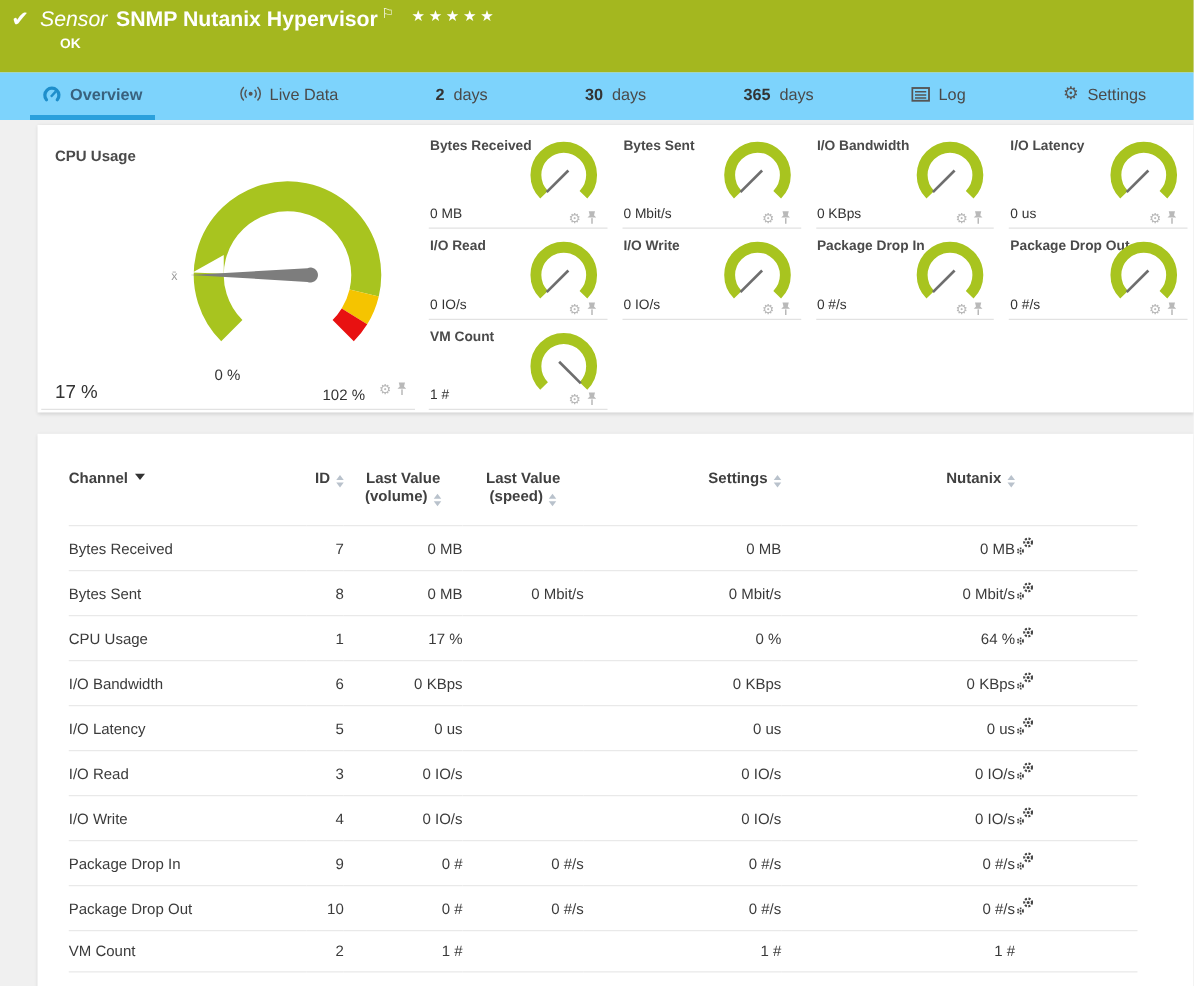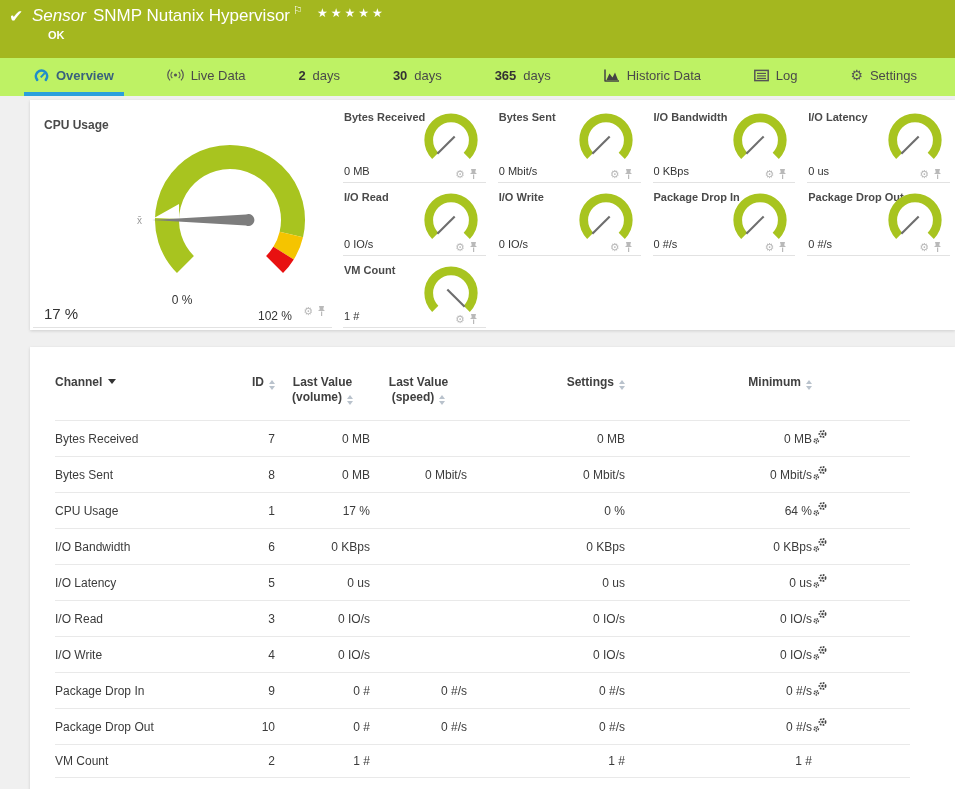--- a/index.html
+++ b/index.html
@@ -4,27 +4,27 @@
 <style>
   html,body{margin:0;padding:0;}
   body{font-family:"Liberation Sans","DejaVu Sans",sans-serif;}
   .stage{position:relative;width:955px;height:789px;overflow:hidden;background:#f0f0f0;}
 
   
   .topbar{position:absolute;left:0;top:0;width:955px;height:58px;background:#a4b71f;color:#fff;}
   .chk{position:absolute;left:9px;top:6px;font-size:17px;font-weight:bold;}
   .titleline{position:absolute;left:32px;top:4px;white-space:nowrap;}
   .kind{font-style:italic;font-size:17px;margin-right:7px;}
-  .sname{font-size:17px;font-weight:normal;}
+  .sname{font-size:17px;font-weight:bold;}
   .flag{font-size:11px;vertical-align:7px;margin-left:3px;}
   .stars{font-size:12px;letter-spacing:3px;vertical-align:4px;margin-left:14px;}
   .okline{position:absolute;left:48px;top:29px;font-size:11px;font-weight:bold;}
 
   
-  .tabbar{position:absolute;left:0;top:58px;width:955px;height:38px;background:#bef264;
+  .tabbar{position:absolute;left:0;top:58px;width:955px;height:38px;background:#7dd3fc;
           display:flex;align-items:stretch;justify-content:space-between;padding:0 28px 0 24px;box-sizing:border-box;}
   .tab{display:flex;align-items:center;gap:7px;padding:0 10px;border-bottom:4px solid transparent;
        font-size:13px;color:#4a4a4a;cursor:pointer;white-space:nowrap;}
   .tab .tab-label{padding-top:1px;}
   .tab .tab-num{color:#333;}
   .tab.active{border-bottom-color:#2aa0dc;}
   .tab.active .tab-label{color:#39617d;font-weight:bold;}
   .txticon{font-size:14px;color:#555;font-family:"DejaVu Sans",sans-serif;line-height:1;}
   .tab-icon{display:inline-flex;align-items:center;}
 
@@ -113,30 +113,20 @@
   </div>
       <div class="tab">
 
     <b class="tab-num">30</b>
     <span class="tab-label">days</span>
   </div>
       <div class="tab">
 
     <b class="tab-num">365</b>
     <span class="tab-label">days</span>
-  </div>
-      <div class="tab">
-    <span class="tab-icon">
-          <svg width="16" height="13" viewBox="0 0 16 13">
-            <path d="M1 0.5 V12 M0.5 12 H15" stroke="#444" stroke-width="1.5" fill="none"></path>
-            <path d="M2.5 11 L5.5 4.5 L8.5 8.5 L11 3.5 L14 11 Z" fill="#444"></path>
-          </svg>
-        </span>
-
-    <span class="tab-label">Historic Data</span>
   </div>
       <div class="tab">
     <span class="tab-icon">
           <svg width="15" height="13" viewBox="0 0 15 13">
             <rect x="0.8" y="1.4" width="13.4" height="10.2" fill="none" stroke="#555" stroke-width="1.5"></rect>
             <line x1="3" y1="4.4" x2="12" y2="4.4" stroke="#555" stroke-width="1.2"></line>
             <line x1="3" y1="6.9" x2="12" y2="6.9" stroke="#555" stroke-width="1.2"></line>
             <line x1="3" y1="9.4" x2="12" y2="9.4" stroke="#555" stroke-width="1.2"></line>
           </svg>
         </span>
@@ -346,21 +336,21 @@
               <div>Last Value</div>
               <div><span>(speed)</span><span class="caret">
                   <i class="up"></i>
                   <i class="down"></i>
                 </span></div>
             </th>
           <th class="h-min"><span>Settings</span><span class="caret">
                 <i class="up"></i>
                 <i class="down"></i>
               </span></th>
-          <th class="h-max"><span>Minimum</span><span class="caret">
+          <th class="h-max"><span>Nutanix</span><span class="caret">
                 <i class="up"></i>
                 <i class="down"></i>
               </span></th>
           <th></th>
         </tr>
       </thead>
       <tbody>
           <tr>
     <td class="c-channel">Bytes Received</td>
     <td class="c-id">7</td>

